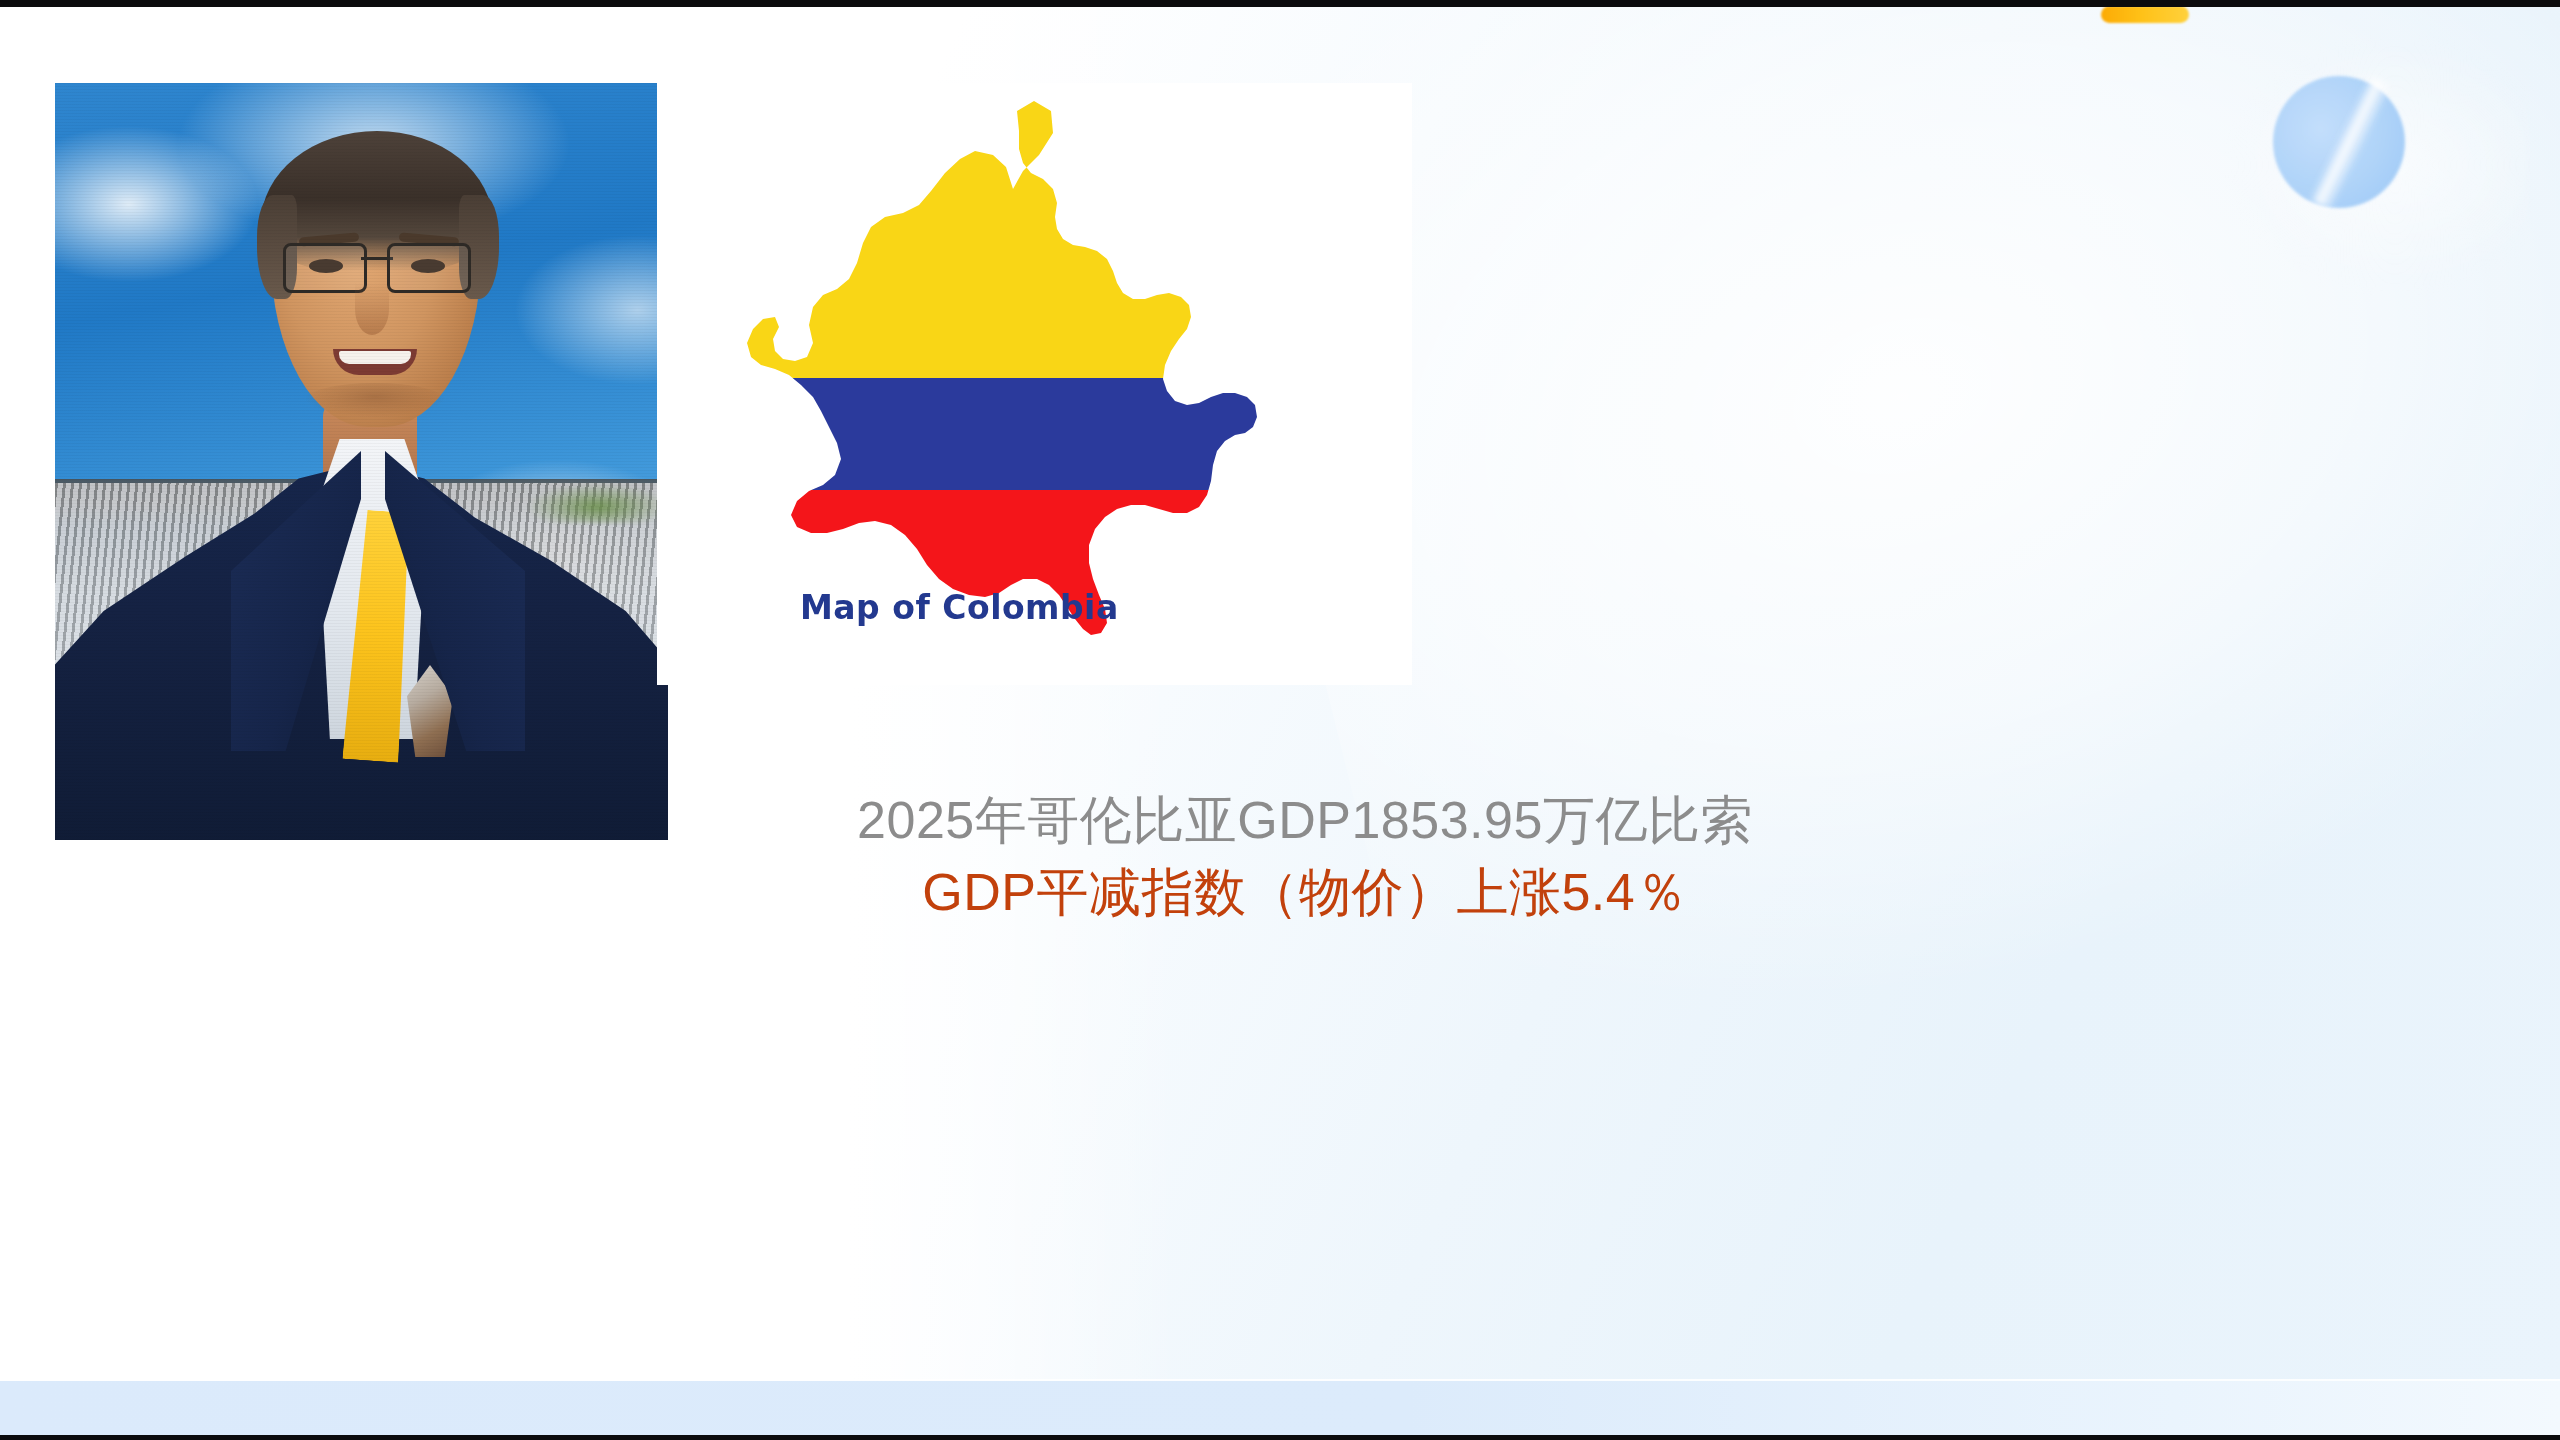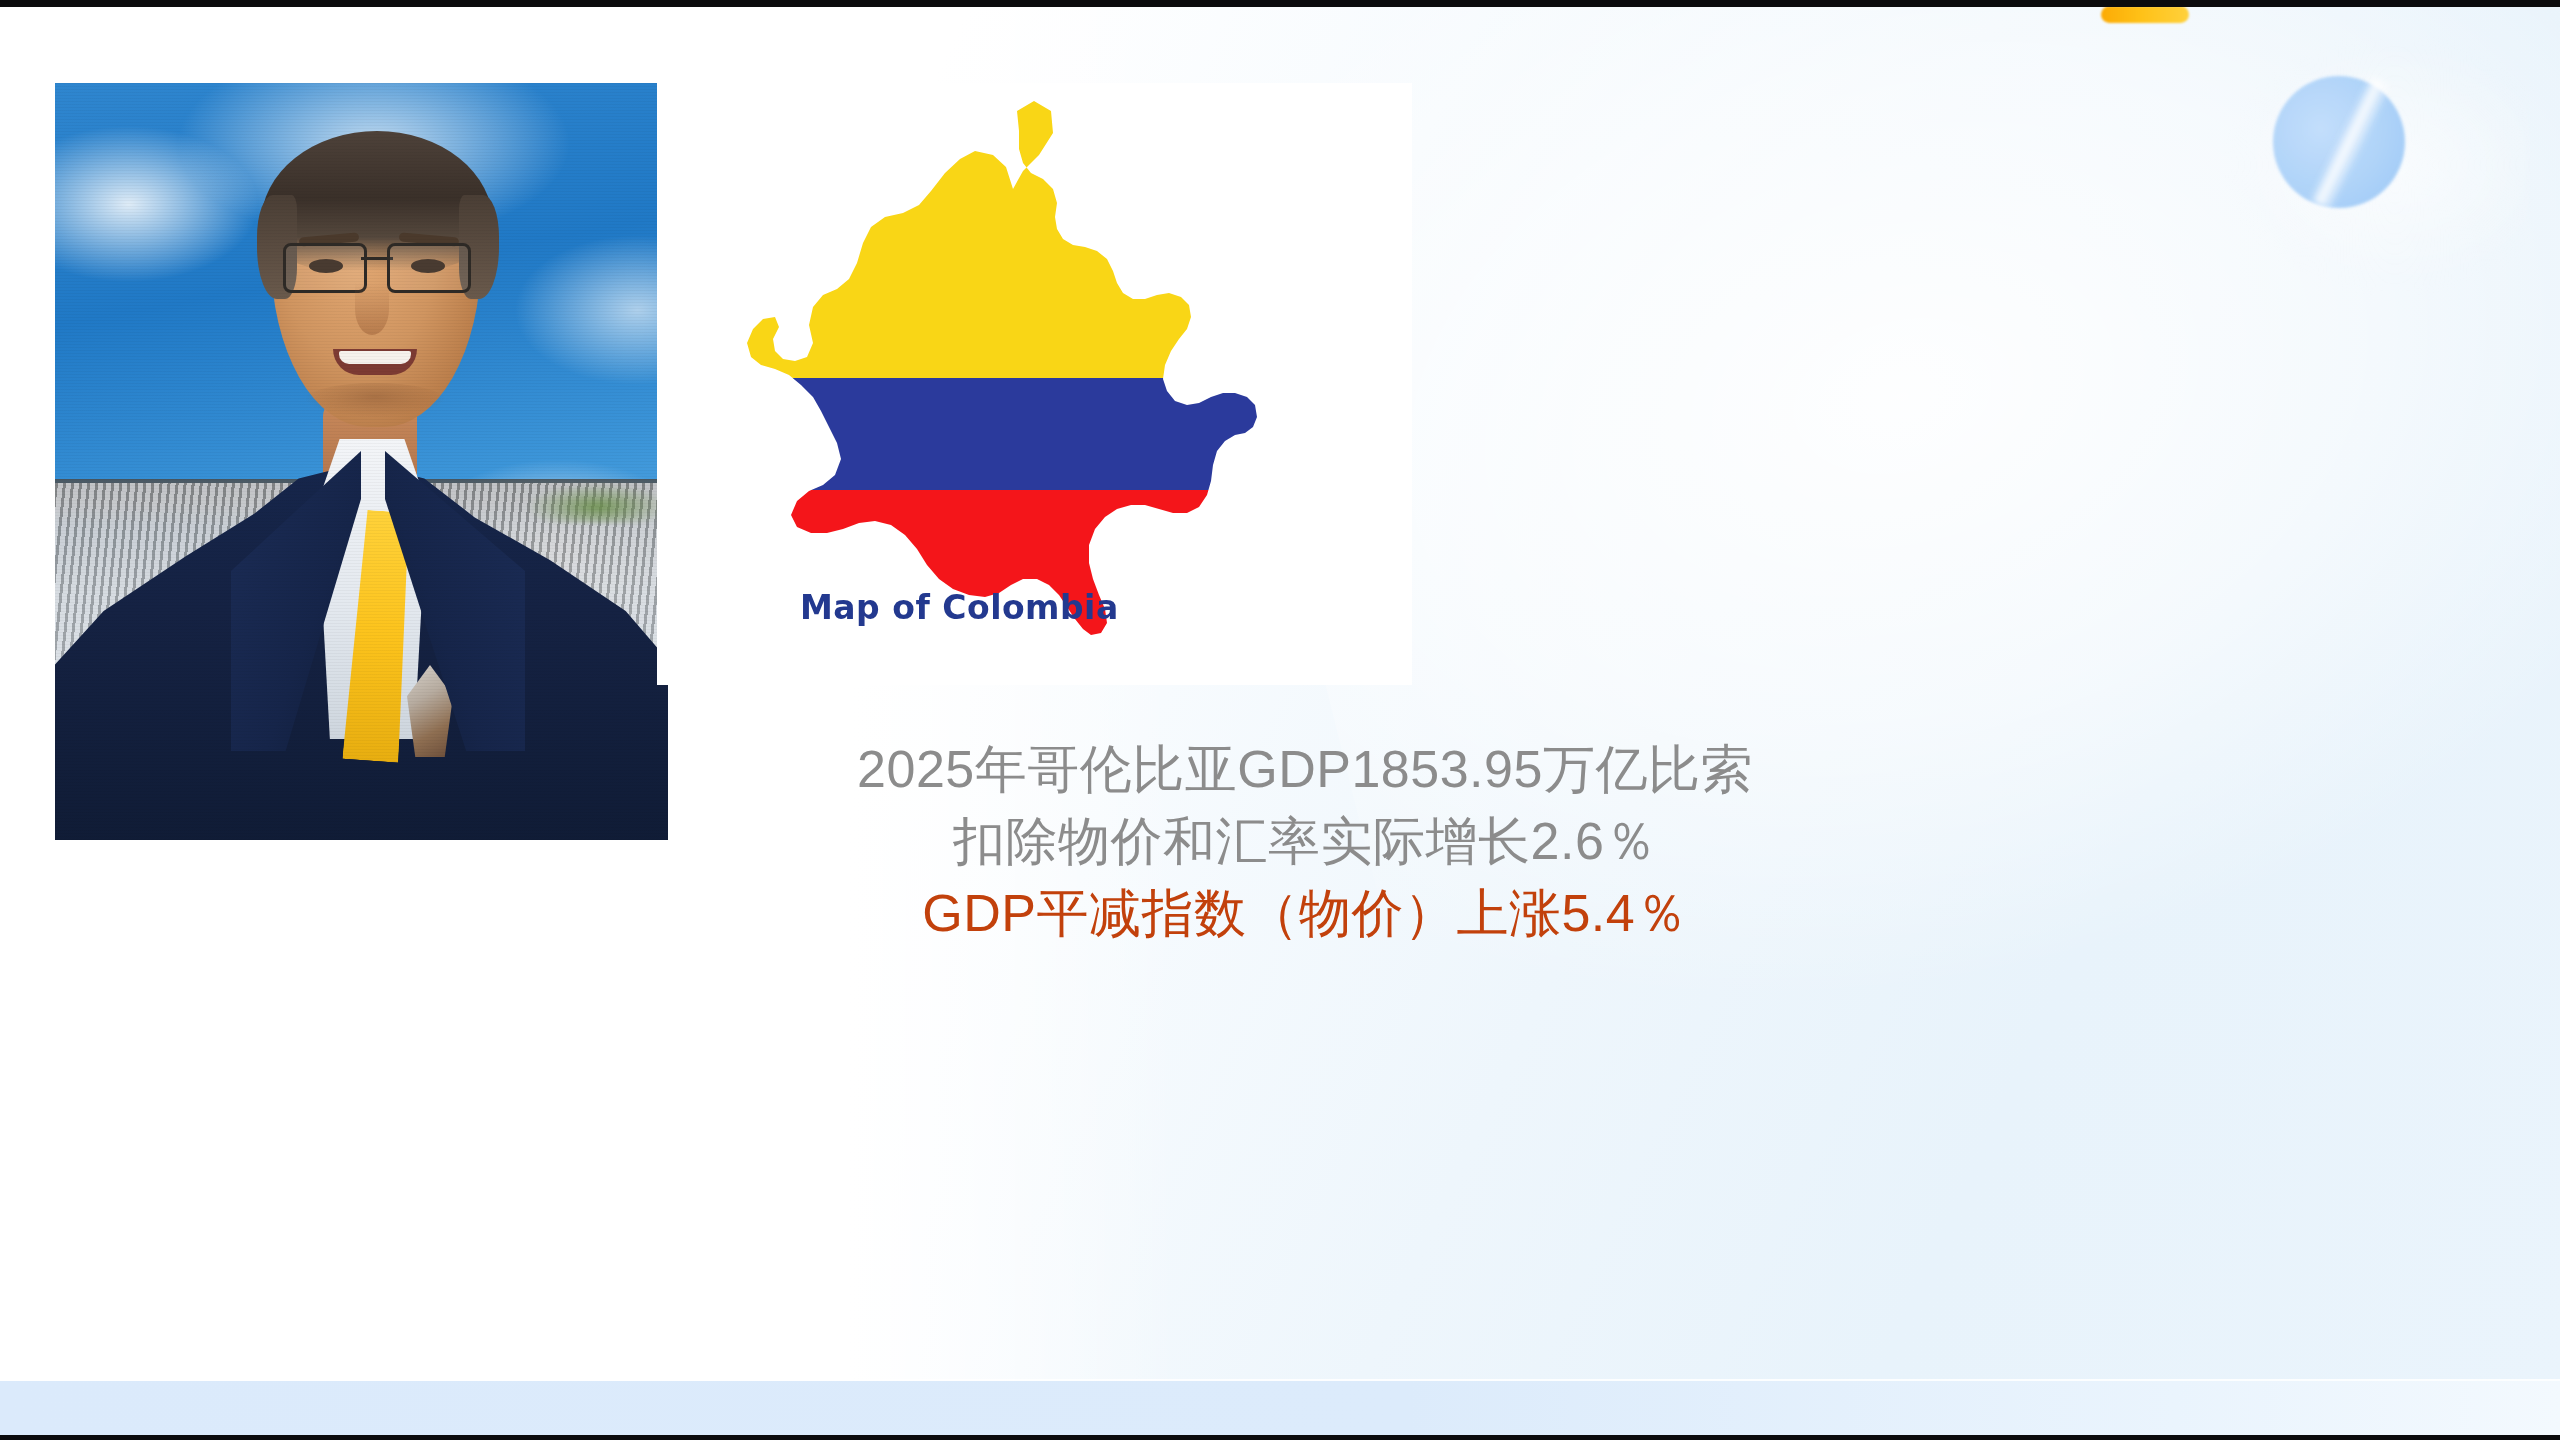--- a/index.html
+++ b/index.html
@@ -311,21 +311,21 @@
     font-size: 33px;
     font-weight: bold;
     letter-spacing: 0.5px;
     color: #23398f;
     white-space: nowrap;
   }
 
   
   .text-block {
     position: absolute;
-    left: 640px; top: 733px;
+    left: 640px; top: 784px;
     width: 1330px;
     text-align: center;
   }
   .text-line {
     font-family: "Liberation Sans", "DejaVu Sans", sans-serif;
     font-size: 52px;
     line-height: 72px;
     color: #8c8c8c;
     white-space: nowrap;
     letter-spacing: 0.5px;
@@ -419,21 +419,20 @@
         <rect x="0" y="0" width="600" height="285" fill="#F9D616"></rect>
         <rect x="0" y="285" width="600" height="112" fill="#2B3A9C"></rect>
         <rect x="0" y="397" width="600" height="200" fill="#F4151A"></rect>
       </g>
     </svg>
     <div class="map-caption">Map of Colombia</div>
   </div>
 
   <div class="text-block">
     <div class="text-line">2025年哥伦比亚GDP1853.95万亿比索</div>
-    <div class="text-line">扣除物价和汇率实际增长2.6％</div>
     <div class="text-line emphasis">GDP平减指数（物价）上涨5.4％</div>
   </div>
 
   <div class="band-bottom-hairline"></div>
   <div class="band-bottom"></div>
 
   <div class="strip-top"></div>
   <div class="strip-bottom"></div>
 
 </div>

